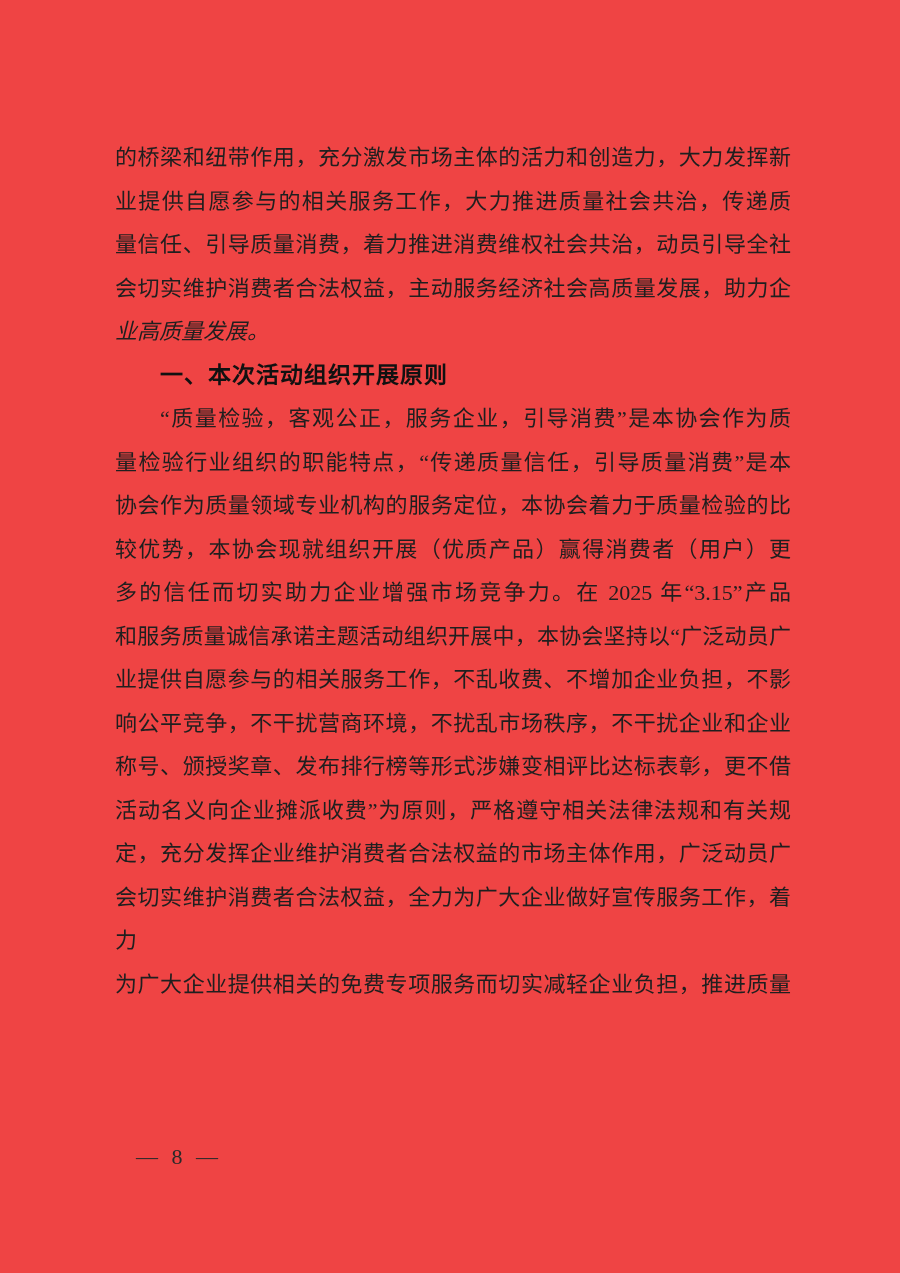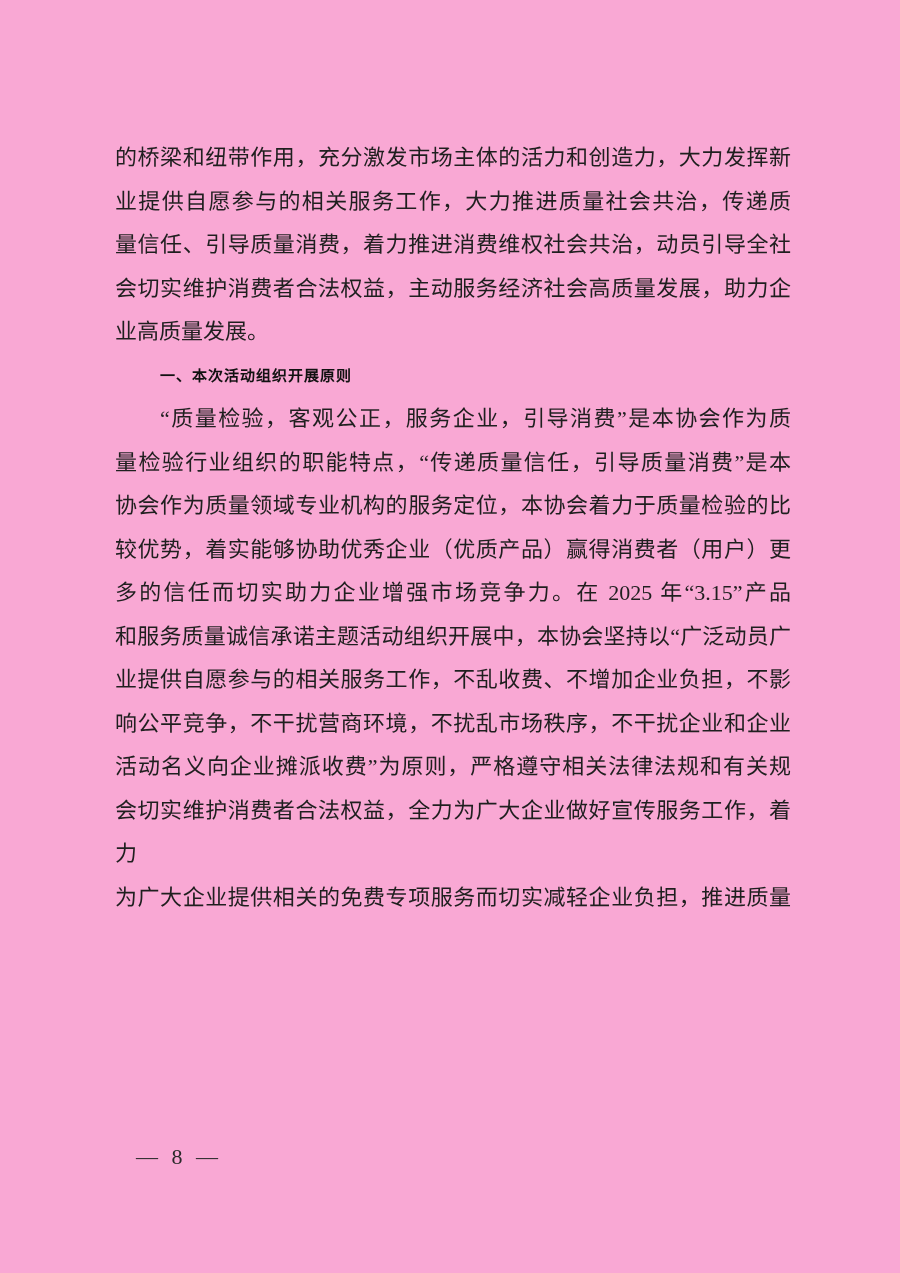--- a/index.html
+++ b/index.html
@@ -2,21 +2,21 @@
 <html lang="zh-CN"><head>
 <meta charset="utf-8">
 <style>
   * { margin: 0; padding: 0; box-sizing: border-box; }
   html, body { background: #e9e9e9; }
   .page {
     position: relative;
     width: 900px;
     height: 1273px;
     margin: 0 auto;
-    background: #f9a8d4;
+    background: #ef4444;
     overflow: hidden;
   }
   .doc-body {
     position: absolute;
     left: 115px;
     top: 136px;
     width: 676px;
   }
   .paragraph { width: 100%; }
   .line {
@@ -27,25 +27,26 @@
     text-align: justify;
     text-align-last: justify;
     text-justify: inter-ideograph;
     word-break: break-all;
     width: 100%;
   }
   .line.indent { padding-left: 45px; }
   .line.last {
     text-align: right;
     text-align-last: left;
+    font-style: italic;
   }
   .heading {
     font-family: "Liberation Sans", "DejaVu Sans", sans-serif;
     font-weight: 700;
-    font-size: 15px;
+    font-size: 23px;
     line-height: 43.5px;
     color: #111111;
     padding-left: 45px;
     letter-spacing: 1px;
   }
   .page-footer {
     position: absolute;
     left: 136px;
     top: 1144px;
     font-family: "Liberation Serif", "DejaVu Serif", serif;
@@ -66,24 +67,26 @@
         <div class="line">会切实维护消费者合法权益，主动服务经济社会高质量发展，助力企</div>
         <div class="line last">业高质量发展。</div>
       </div>
       <div class="paragraph">
       </div>
       <div class="heading">一、本次活动组织开展原则</div>
       <div class="paragraph">
         <div class="line indent">“质量检验，客观公正，服务企业，引导消费”是本协会作为质</div>
         <div class="line">量检验行业组织的职能特点，“传递质量信任，引导质量消费”是本</div>
         <div class="line">协会作为质量领域专业机构的服务定位，本协会着力于质量检验的比</div>
-        <div class="line">较优势，着实能够协助优秀企业（优质产品）赢得消费者（用户）更</div>
+        <div class="line">较优势，本协会现就组织开展（优质产品）赢得消费者（用户）更</div>
         <div class="line">多的信任而切实助力企业增强市场竞争力。在 2025 年“3.15”产品</div>
         <div class="line">和服务质量诚信承诺主题活动组织开展中，本协会坚持以“广泛动员广</div>
         <div class="line">业提供自愿参与的相关服务工作，不乱收费、不增加企业负担，不影</div>
         <div class="line">响公平竞争，不干扰营商环境，不扰乱市场秩序，不干扰企业和企业</div>
+        <div class="line">称号、颁授奖章、发布排行榜等形式涉嫌变相评比达标表彰，更不借</div>
         <div class="line">活动名义向企业摊派收费”为原则，严格遵守相关法律法规和有关规</div>
+        <div class="line">定，充分发挥企业维护消费者合法权益的市场主体作用，广泛动员广</div>
         <div class="line">会切实维护消费者合法权益，全力为广大企业做好宣传服务工作，着力</div>
         <div class="line">为广大企业提供相关的免费专项服务而切实减轻企业负担，推进质量</div>
       </div>
     </div>
   <div class="page-footer">— 8 —</div>
 </div>
 
 </body></html>

